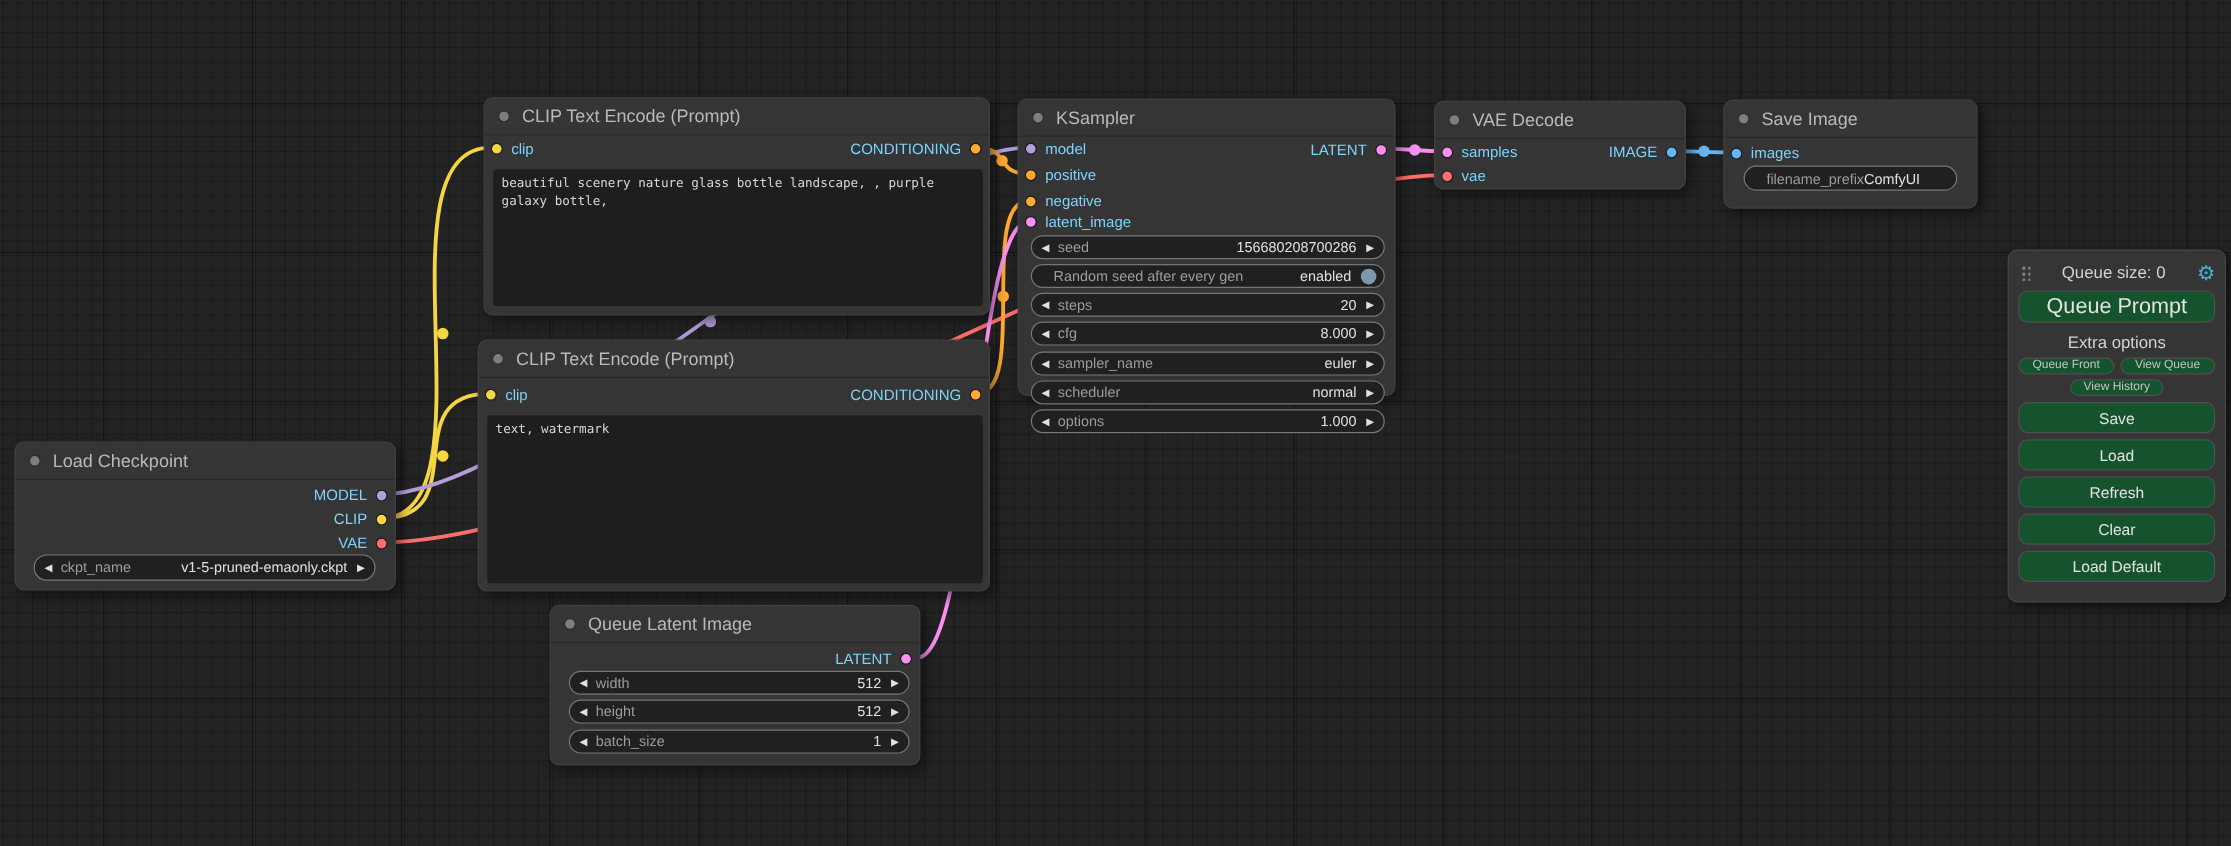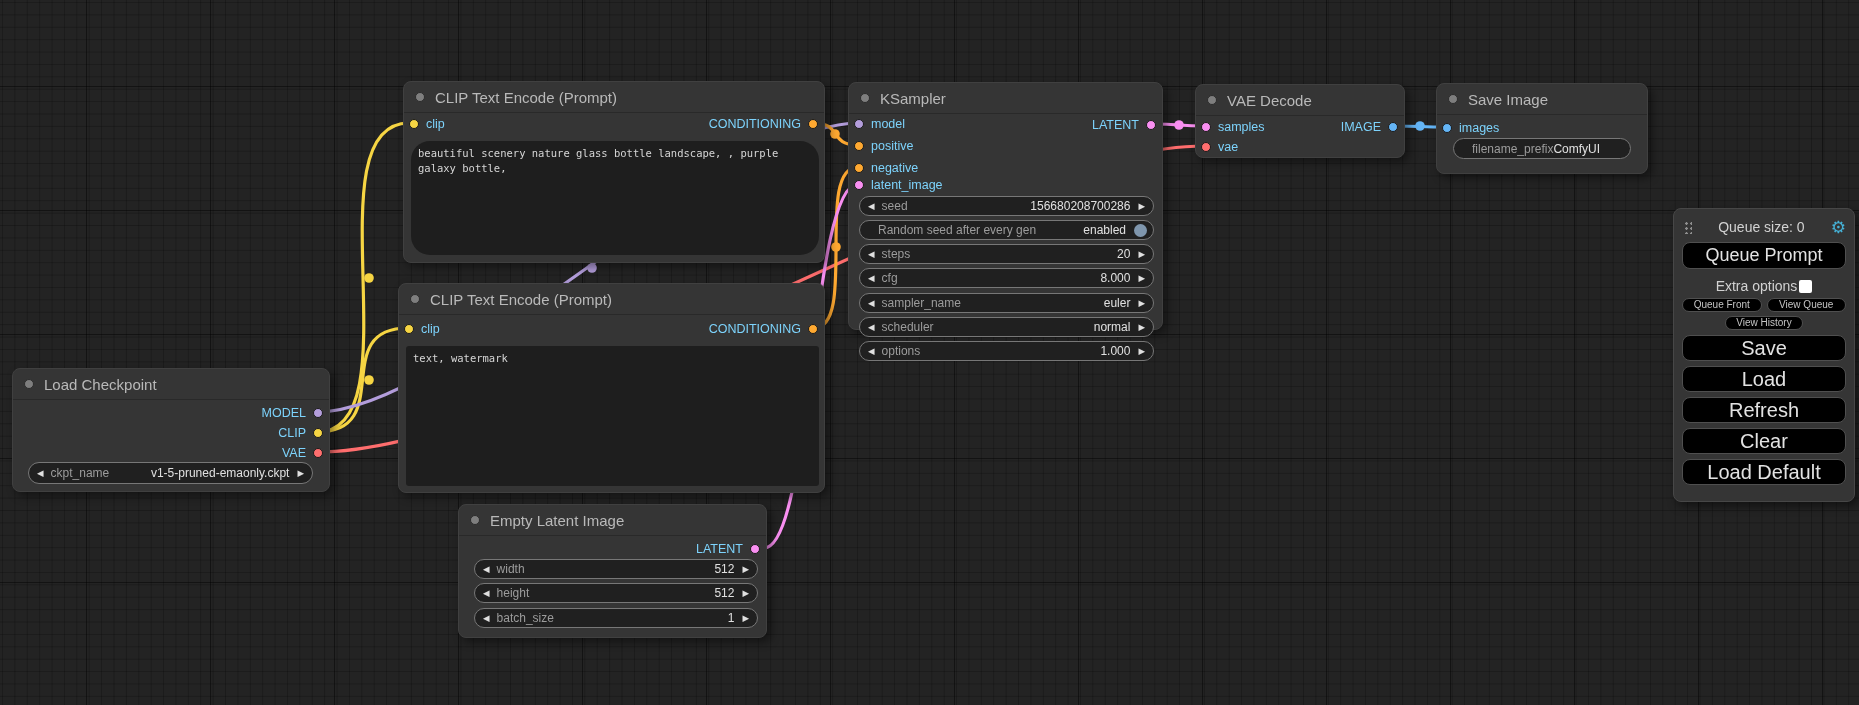--- a/index.html
+++ b/index.html
@@ -65,26 +65,26 @@
     background:#353535;border:1px solid #474747;border-radius:8px;
     box-shadow:4px 4px 10px rgba(0,0,0,.5);box-sizing:border-box;padding:8px;
   }
   .qheader{display:flex;align-items:center;height:20px;margin-bottom:5px;}
   .drag-handle{width:8px;height:13px;flex:0 0 auto;margin-left:2px;
     background-image:radial-gradient(circle,#8f8f8f 1.1px,transparent 1.5px);
     background-size:5px 5px;background-position:0 0;}
   .qsize{flex:1;text-align:center;color:#d2d2d2;font-size:14px;}
   .gear{color:#45b1d6;font-size:17px;line-height:1;flex:0 0 auto;cursor:pointer;}
   .qbtn{
-    display:block;background:#000000;border:1px solid #4f4f4f;border-radius:8px;
+    display:block;background:#14532d;border:1px solid #4f4f4f;border-radius:8px;
     color:#e2e2e2;font-family:"Liberation Sans",sans-serif;cursor:pointer;box-sizing:border-box;
   }
   .qbtn.big{width:100%;height:27px;font-size:18px;}
-  .qbtn.med{width:100%;height:26px;font-size:20px;margin-top:5px;}
-  .extra-row{display:flex;align-items:center;justify-content:center;gap:2px;margin-top:9px;height:16px;color:#d2d2d2;font-size:14px;}
+  .qbtn.med{width:100%;height:26px;font-size:13px;margin-top:5px;}
+  .extra-row{display:flex;align-items:center;justify-content:center;gap:2px;margin-top:9px;height:16px;color:#d2d2d2;font-size:14px;flex-direction:column;}
   .checkbox{width:13px;height:13px;background:#fff;border-radius:2px;cursor:pointer;}
   .small-row{display:flex;gap:5px;margin-top:4px;}
   .small-row.center{justify-content:center;}
   .qbtn.small{flex:1;height:14px;font-size:10px;color:#c4c4c4;border-radius:7px;padding:0;line-height:12px;}
   .qbtn.small.vh{flex:0 0 78px;}
   .gap-top{margin-top:14px;}
 </style>
 </head>
 <body>
 
@@ -117,21 +117,21 @@
       <span class="ttext">CLIP Text Encode (Prompt)</span>
     </div>
     <div class="port in" style="top:35px;">
       <span class="pdot" style="background: rgb(246, 213, 67);"></span>
       <span class="plabel">clip</span>
     </div>
     <div class="port out" style="top:35px;">
       <span class="plabel">CONDITIONING</span>
       <span class="pdot" style="background: rgb(255, 169, 49);"></span>
     </div>
-    <div class="nodetext" style="left:7px;top:59px;width:408px;height:114px;border-radius:19px;">beautiful scenery nature glass bottle landscape, , purple galaxy bottle,</div>
+    <div class="nodetext" style="left:7px;top:59px;width:408px;height:114px;">beautiful scenery nature glass bottle landscape, , purple galaxy bottle,</div>
   </div>
 
   <div class="node" style="left:398px;top:283px;width:427px;height:210px;">
     <div class="ntitle">
       <span class="collapse-dot"></span>
       <span class="ttext">CLIP Text Encode (Prompt)</span>
     </div>
     <div class="port in" style="top:38px;">
       <span class="pdot" style="background: rgb(246, 213, 67);"></span>
       <span class="plabel">clip</span>
@@ -266,21 +266,21 @@
     </div>
     <div class="widget noarrow" style="left:16px;top:54px;width:178px;height:21px;">
       <span class="wlabel">filename_prefix</span>
       <span class="wvalue endpad">ComfyUI</span>
     </div>
   </div>
 
   <div class="node" style="left:458px;top:504px;width:309px;height:134px;">
     <div class="ntitle">
       <span class="collapse-dot"></span>
-      <span class="ttext">Empty Latent Image</span>
+      <span class="ttext">Queue Latent Image</span>
     </div>
     <div class="port out" style="top:37px;">
       <span class="plabel">LATENT</span>
       <span class="pdot" style="background: rgb(249, 143, 241);"></span>
     </div>
     <div class="widget" style="left:15px;top:54px;width:284px;">
       <span class="warr">◀</span>
       <span class="wlabel">width</span>
       <span class="wvalue">512</span>
       <span class="warr">▶</span>

